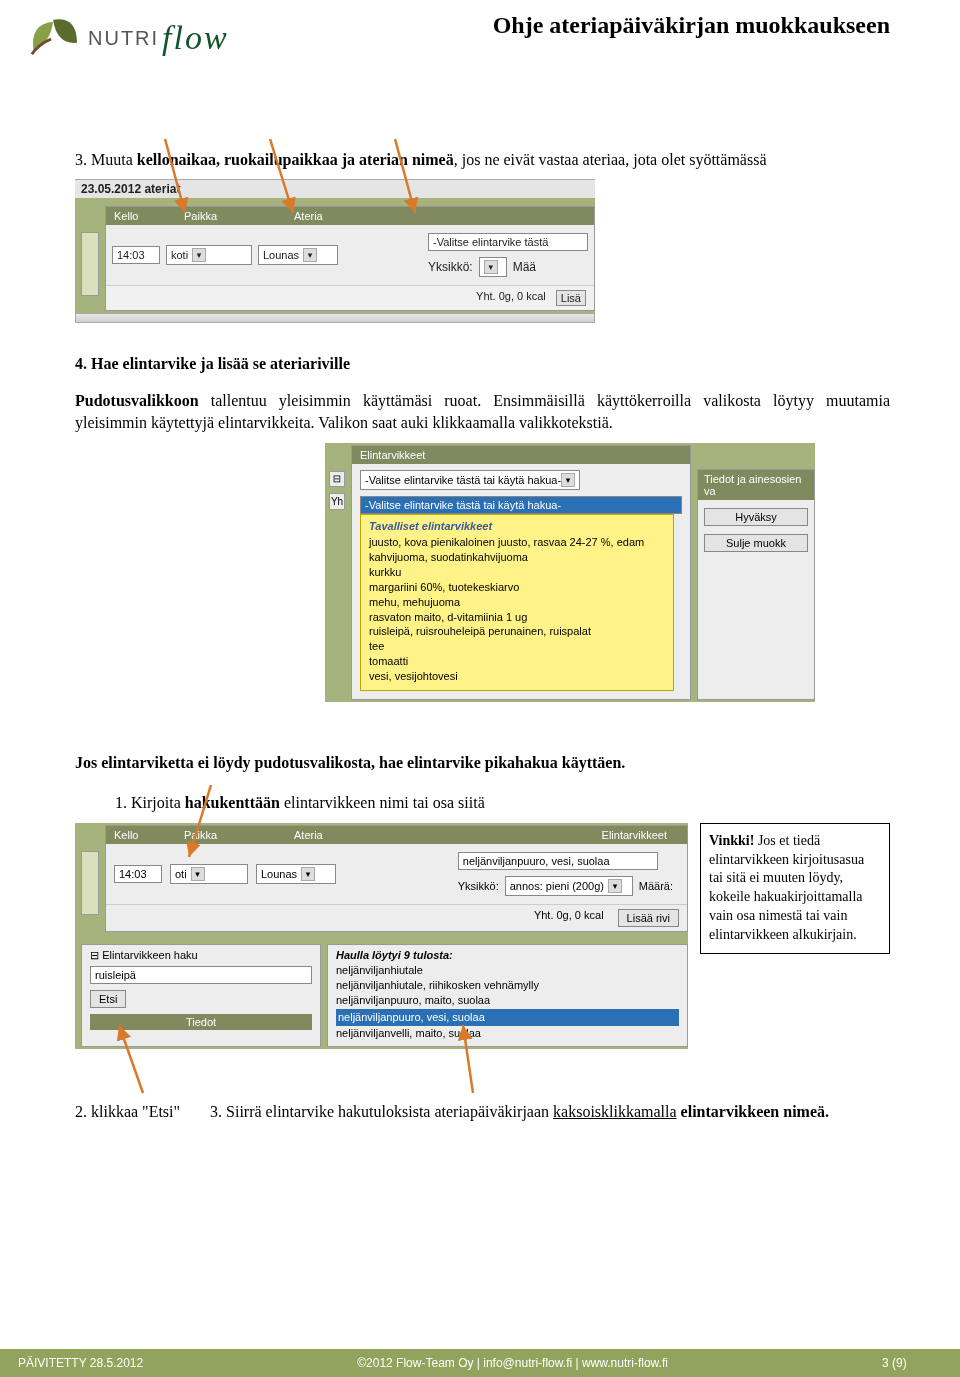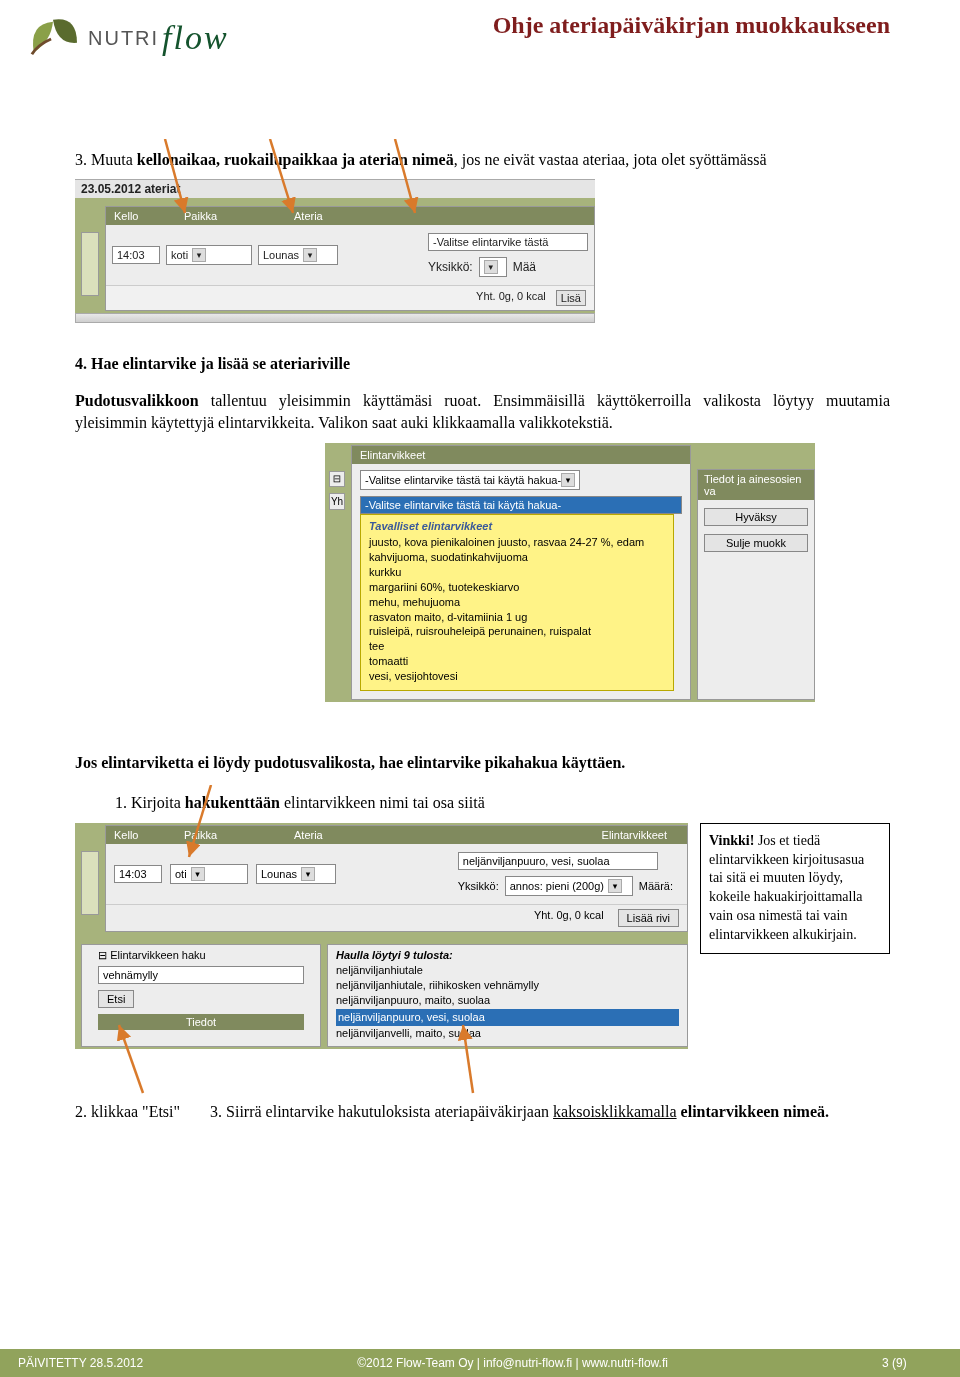--- a/index.html
+++ b/index.html
@@ -36,21 +36,21 @@
     align-items: center;
   }
   .logo-script {
     font-family: 'Brush Script MT', cursive;
     font-size: 34px;
     font-style: italic;
     color: #14532d;
     margin-left: 3px;
   }
   .doc-title {
-    color: #7f1d1d;
+    color: #000000;
     font-size: 24px;
     text-align: right;
     margin-bottom: 110px;
     font-family: Georgia, serif;
   }
   .paragraph {
     font-size: 16px;
     line-height: 1.4;
     margin-bottom: 6px;
     text-align: justify;
@@ -279,21 +279,21 @@
   .sc3-search {
     margin-top: 8px;
     display: flex;
     gap: 6px;
     padding: 0 0 2px 6px;
   }
   .sc3-search-left {
     background: #ededed;
     border: 1px solid #999;
     width: 240px;
-    padding: 4px 16px 8px;
+    padding: 4px 8px 8px;
   }
   .sc3-search-title { font-size: 11px; margin-bottom: 4px; }
   .sc3-input {
     border: 1px solid #888;
     background: #fff;
     width: 100%;
     padding: 2px 4px;
     margin-bottom: 6px;
     font-size: 11px;
   }
@@ -519,21 +519,21 @@
           </div>
           <div class="sc3-foot">
             <span>Yht. 0g, 0 kcal</span>
             <span class="btn-rect">Lisää rivi</span>
           </div>
         </div>
       </div>
       <div class="sc3-search">
         <div class="sc3-search-left">
           <div class="sc3-search-title">⊟ Elintarvikkeen haku</div>
-          <div class="sc3-input">vehnämylly</div>
+          <div class="sc3-input">ruisleipä</div>
           <span class="btn-rect">Etsi</span>
           <div class="sc3-tiedot">Tiedot</div>
         </div>
         <div class="sc3-search-mid">
           <div class="hdr">Haulla löytyi 9 tulosta:</div>
           <div class="item">neljänviljanhiutale</div>
           <div class="item">neljänviljanhiutale, riihikosken vehnämylly</div>
           <div class="item">neljänviljanpuuro, maito, suolaa</div>
           <div class="item sc3-hl">neljänviljanpuuro, vesi, suolaa</div>
           <div class="item">neljänviljanvelli, maito, suolaa</div>

